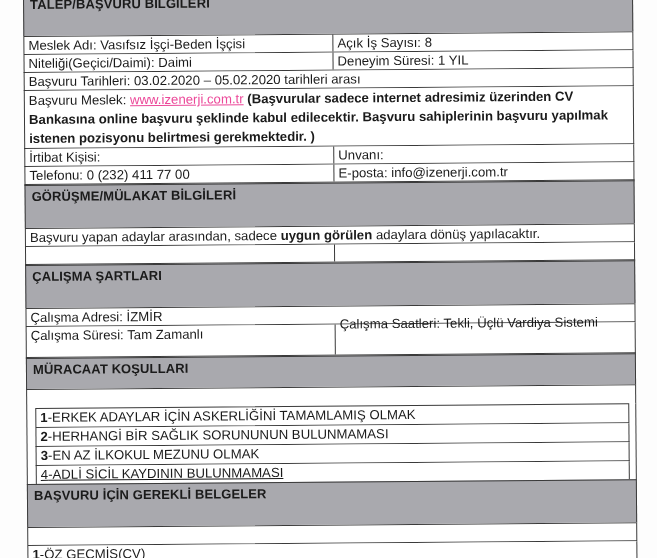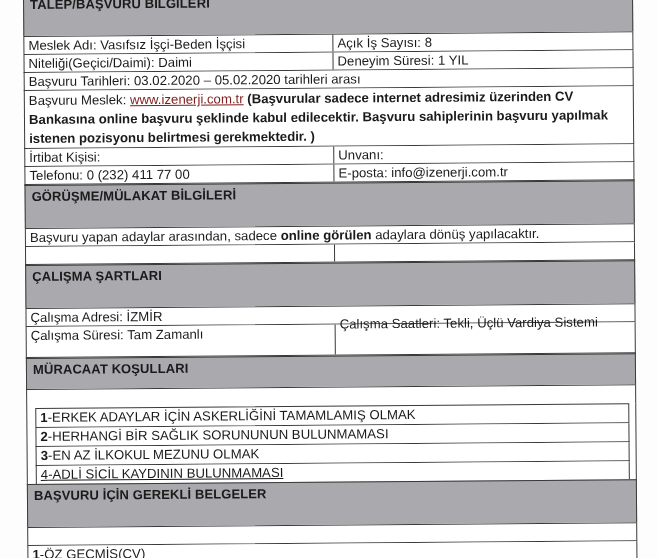--- a/index.html
+++ b/index.html
@@ -8,21 +8,21 @@
   .sheet { position: absolute; left: 23px; top: -6px; width: 610px; transform: rotate(-0.45deg); transform-origin: 0 0; }
   .hdr { background: #a9a9ae; border: 1px solid #3a3a3a; border-bottom: none; height: 42px; position: relative; }
   .hdr span { position: absolute; left: 6px; top: 3px; font-weight: bold; font-size: 13px; letter-spacing: 0.1px; color: #1b1b1b; }
   .row { border: 1px solid #3a3a3a; border-top: none; display: flex; height: 17px; background: #fff; font-size: 13.2px; line-height: 17px; }
   .row > div { padding-left: 4px; white-space: nowrap; overflow: hidden; }
   .row .c1 { width: 304px; border-right: 1px solid #3a3a3a; }
   .row .c2 { flex: 1; }
   .row .full { flex: 1; }
   .top-border { border-top: 1px solid #3a3a3a; }
   .multi { border: 1px solid #3a3a3a; border-top: none; background: #fff; font-size: 13.2px; line-height: 19px; padding: 0 4px; }
-  .multi a { color: #7f1d1d; text-decoration: underline; }
+  .multi a { color: #ec4899; text-decoration: underline; }
   b { font-weight: bold; }
   .inner { margin: 0 6px 0 8px; }
   .inner .row { border-left: 1px solid #3a3a3a; border-right: 1px solid #3a3a3a; height: 18px; }
   .gap-white { border-left: 1px solid #3a3a3a; border-right: 1px solid #3a3a3a; background: #fff; }
   .u { text-decoration: underline; }
 </style>
 </head>
 <body>
 
 <div class="page">
@@ -51,21 +51,21 @@
   </div>
   <div class="row">
     <div class="c1">Telefonu: 0 (232) 411 77 00</div>
     <div class="c2">E-posta: info@izenerji.com.tr</div>
   </div>
 
   <div class="hdr">
     <span>GÖRÜŞME/MÜLAKAT BİLGİLERİ</span>
   </div>
   <div class="row top-border">
-    <div class="full"><span>Başvuru yapan adaylar arasından, sadece </span><b>online görülen</b><span> adaylara dönüş yapılacaktır.</span></div>
+    <div class="full"><span>Başvuru yapan adaylar arasından, sadece </span><b>uygun görülen</b><span> adaylara dönüş yapılacaktır.</span></div>
   </div>
   <div class="row">
     <div class="c1"></div>
     <div class="c2"></div>
   </div>
 
   <div class="hdr">
     <span>ÇALIŞMA ŞARTLARI</span>
   </div>
   <div class="row top-border">

